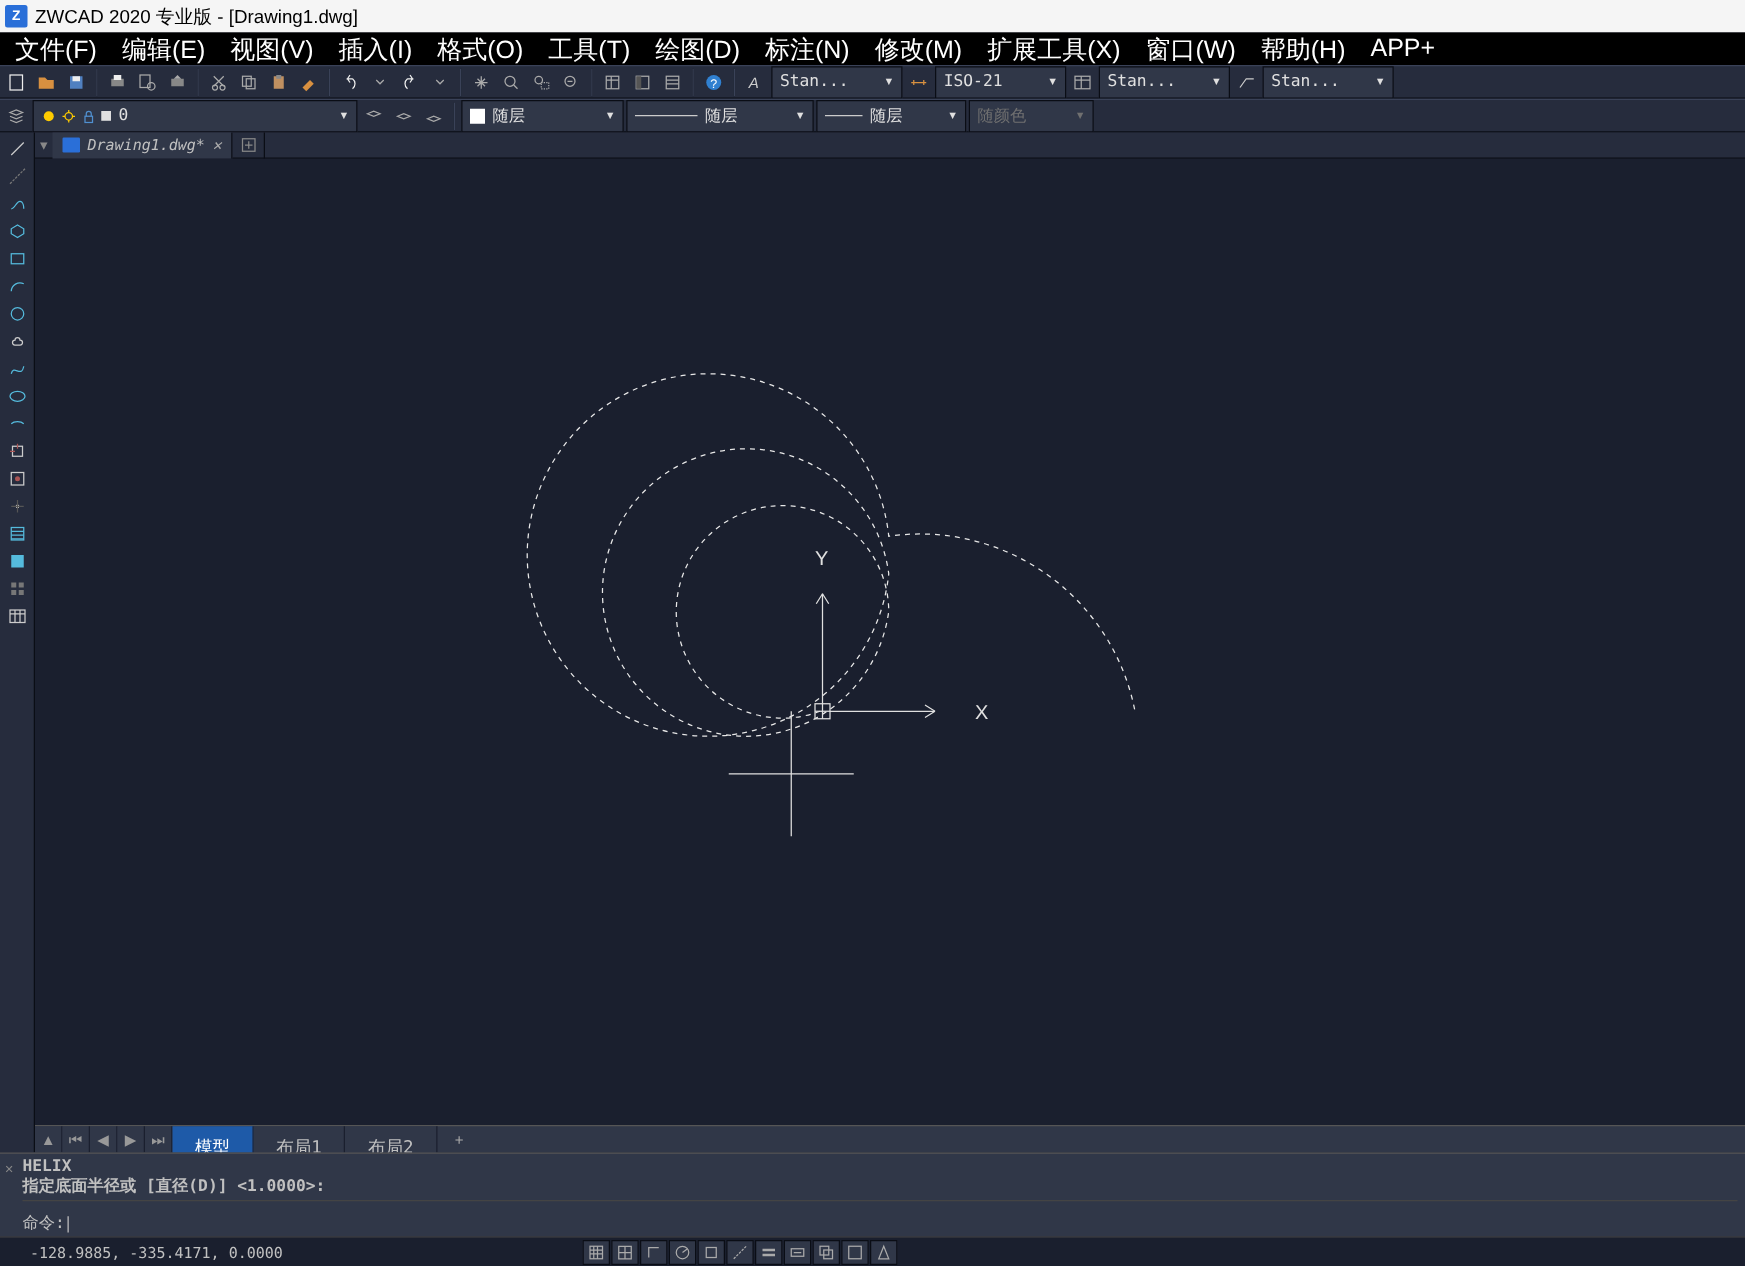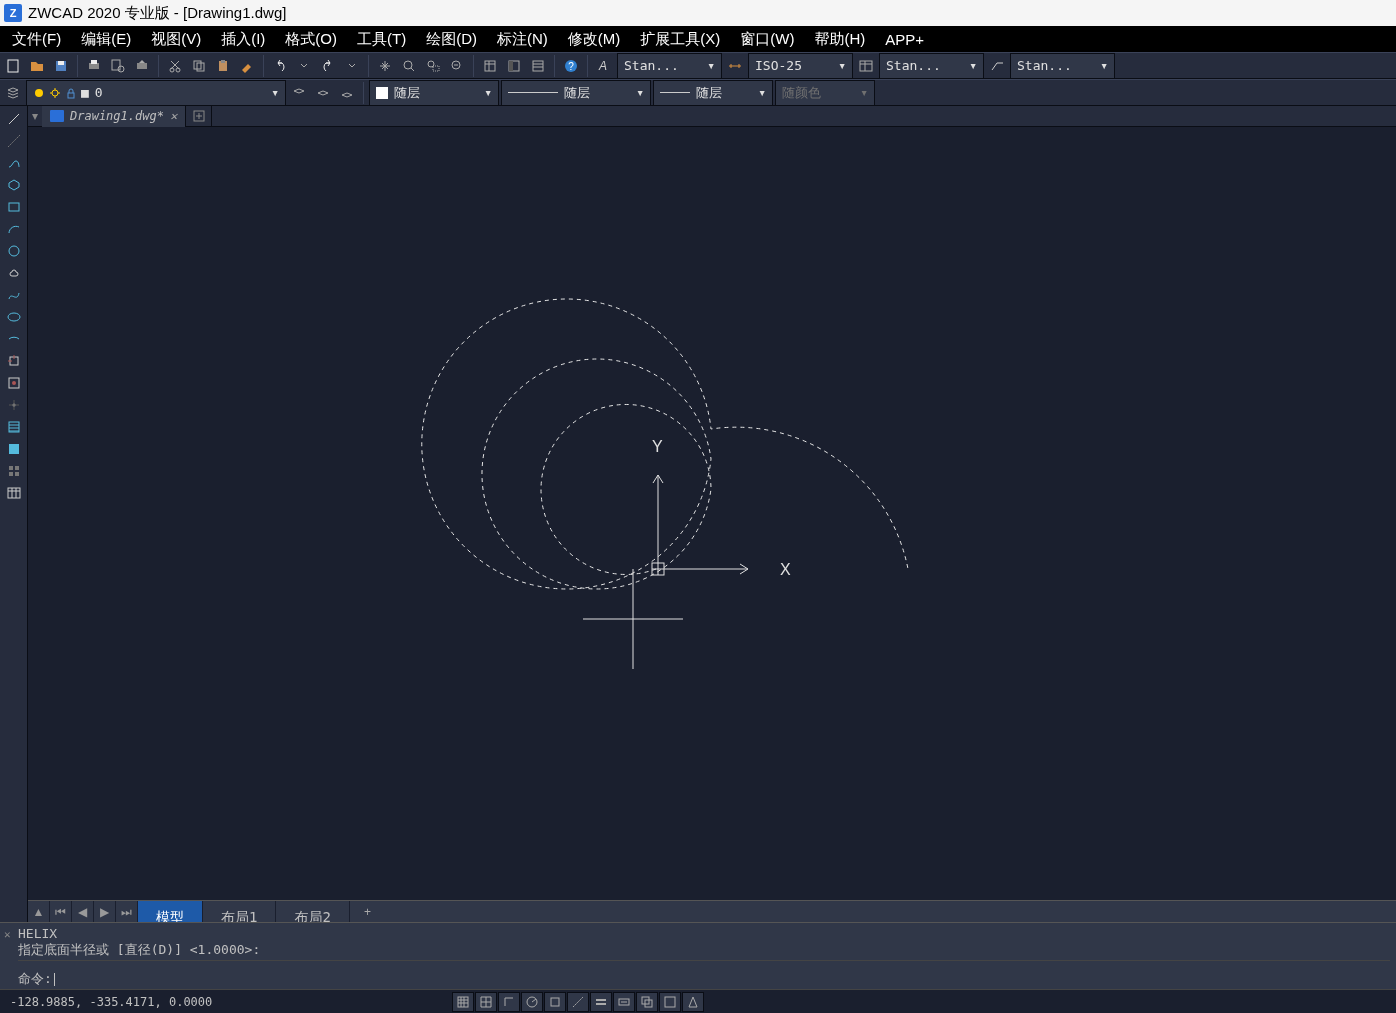--- a/index.html
+++ b/index.html
@@ -34,21 +34,21 @@
   border-radius: 2px;
 }
 
 .menubar {
   background: #000;
   color: #fff;
   height: 26px;
   display: flex;
   align-items: center;
   padding: 0 2px;
-  font-size: 15px;
+  font-size: 20px;
 }
 .menubar .menu-item {
   padding: 3px 10px;
   cursor: default;
 }
 
 .toolbar-row {
   background: #262c3d;
   border-top: 1px solid #3a4258;
   border-bottom: 1px solid #0a0d15;
@@ -202,21 +202,21 @@
   position: relative;
   line-height: 16px;
 }
 .command-close {
   position: absolute;
   left: 4px; top: 4px;
   color: #888;
   cursor: pointer;
   font-size: 11px;
 }
-.command-line { white-space: pre; }
+.command-line { white-space: pre; font-weight: bold; }
 .cmd-prompt-line {
   display: flex;
   align-items: center;
   border-top: 1px solid #444;
   margin-top: 2px;
   padding-top: 10px;
 }
 .cmd-input-cursor {
   width: 1px; height: 13px;
   background: #c0c0c0;
@@ -225,21 +225,21 @@
 }
 
 .statusbar {
   background: #1a1f2e;
   border-top: 1px solid #444;
   height: 24px;
   display: flex;
   align-items: center;
   font-size: 12px;
   color: #c0c0c0;
-  padding: 0 10px;
+  padding: 0 24px;
 }
 .status-coords { font-family: monospace; }
 .status-btns {
   margin-left: auto;
   display: flex;
   gap: 1px;
 }
 .status-btns.leftset { margin-left: 240px; }
 .status-btn {
   width: 22px; height: 20px;
@@ -416,21 +416,21 @@
   <div class="tb-dropdown" style="width:105px">
     <span>Stan...</span>
     <span class="arrow-down">▾</span>
   </div>
   <div class="tb-btn">
       <svg class="ico" width="16" height="16">
         <path d="M2 8h12M4 6v4M12 6v4" stroke="#d89040"></path>
       </svg>
     </div>
   <div class="tb-dropdown" style="width:105px">
-    <span>ISO-25</span>
+    <span>ISO-21</span>
     <span class="arrow-down">▾</span>
   </div>
   <div class="tb-btn">
       <svg class="ico" width="16" height="16">
         <rect x="2" y="3" width="12" height="10" fill="none" stroke="#aaa"></rect>
         <path d="M2 6h12M7 3v10" stroke="#aaa"></path>
       </svg>
     </div>
   <div class="tb-dropdown" style="width:105px">
     <span>Stan...</span>

